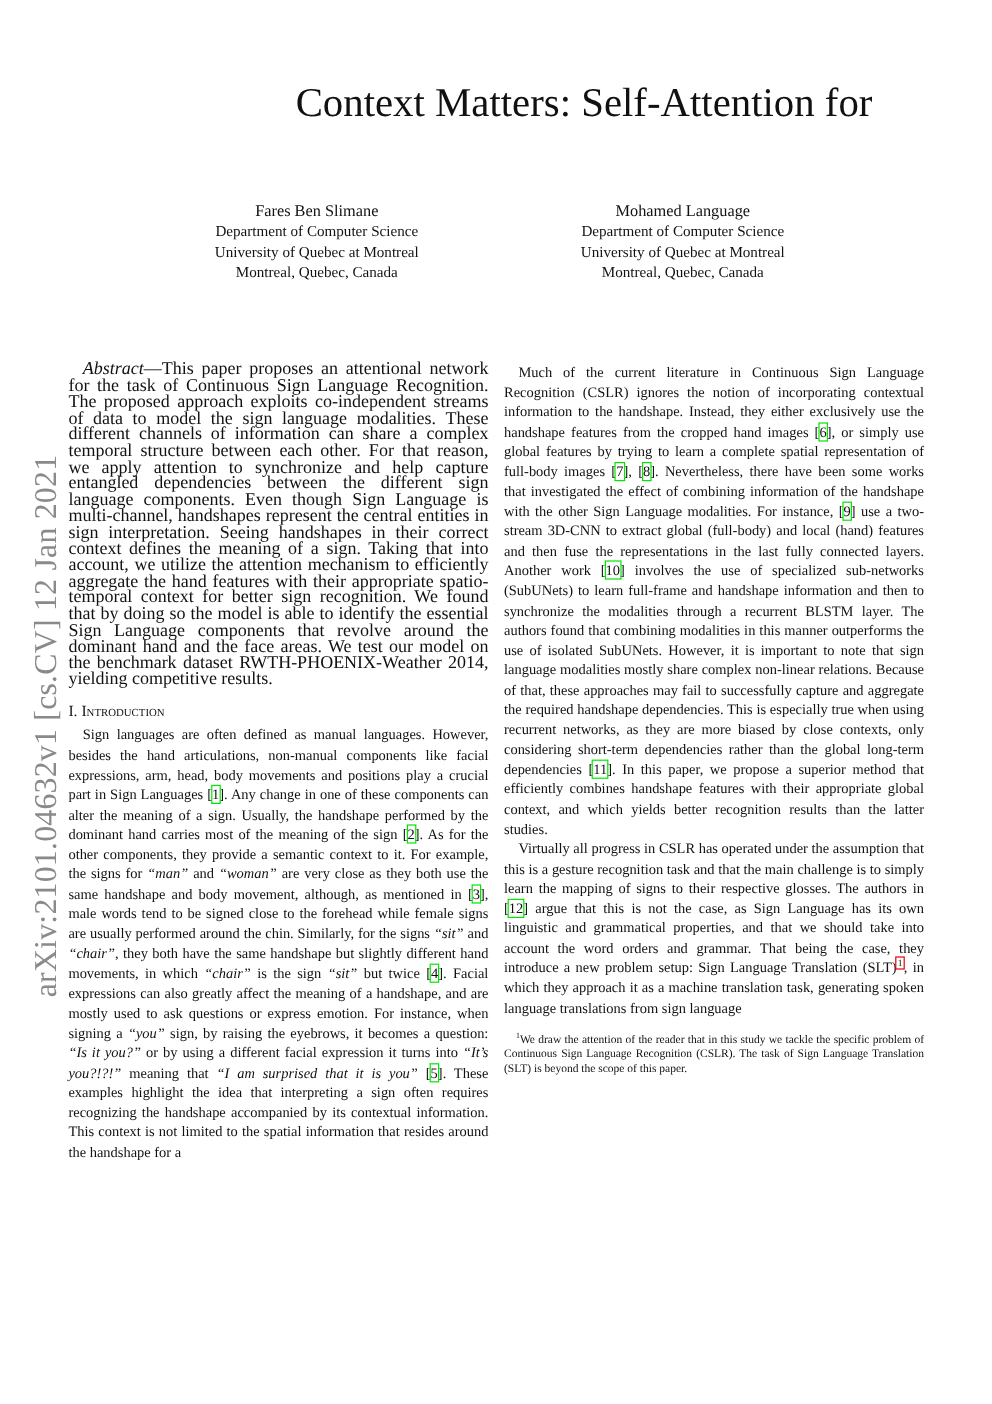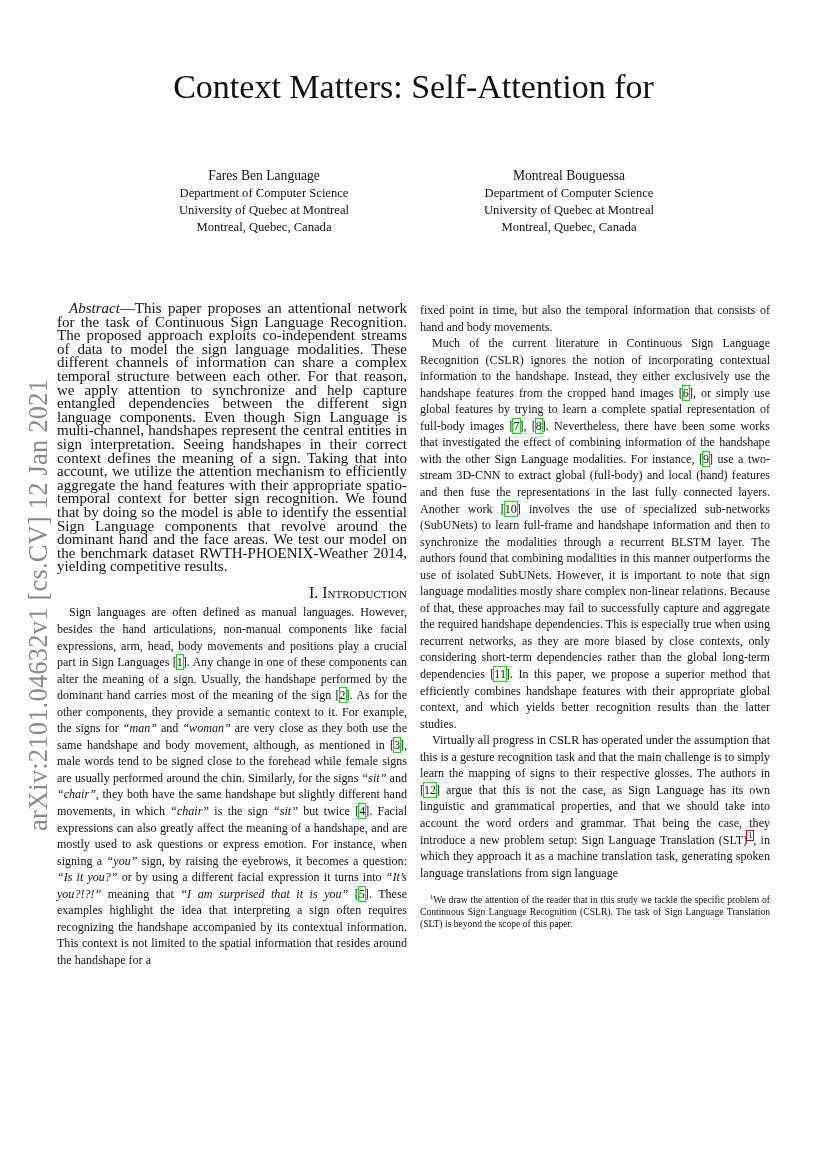--- a/index.html
+++ b/index.html
@@ -4,38 +4,38 @@
 <style>
   html, body { margin: 0; padding: 0; background: #ffffff; }
   body { width: 827px; height: 1170px; position: relative; overflow: hidden;
          font-family: "Liberation Serif", "DejaVu Serif", serif; color: #111; }
 
   .arxiv-stamp { position: absolute; left: 18px; top: 365px; width: 40px; height: 480px; }
   .arxiv-stamp span { position: absolute; left: 50%; top: 50%; white-space: nowrap;
     transform: translate(-50%, -50%) rotate(-90deg); font-size: 26.5px; color: #8a8a8a;
     font-family: "Liberation Serif", serif; letter-spacing: 0.2px; }
 
-  .title { position: absolute; left: 100px; width: 627px; top: 68px; text-align: center;
+  .title { position: absolute; left: 100px; width: 627px; top: 68px; text-align: right;
     font-size: 34px; line-height: 37px; font-weight: normal; margin: 0; }
 
   .author { position: absolute; top: 166px; width: 300px; text-align: center;
     font-size: 12.6px; line-height: 17.2px; }
   .author .name { font-size: 13.6px; line-height: 19px; }
   .author-1 { left: 114px; }
   .author-2 { left: 419px; }
 
   .col { position: absolute; top: 302px; width: 350px; font-size: 12.05px; line-height: 16.55px;
     text-align: justify; hyphens: none; }
   .col-left { left: 57px; }
   .col-right { left: 420px; }
 
   .abstract { font-weight: normal; font-size: 15px; line-height: 13.6px; text-indent: 12px; margin: 0; }
   .abstract .lbl { font-style: italic; }
 
-  .section-heading { text-align: right; margin: 11px 0 3px 0; font-size: 16px; font-family: Liberation Serif, serif; }
+  .section-heading { text-align: left; margin: 11px 0 3px 0; font-size: 13px; font-family: Liberation Serif, serif; }
   .section-heading .sc { font-variant: small-caps; }
 
   p.para { margin: 0; text-indent: 12px; }
   p.para.noindent { text-indent: 0; }
   .cite { outline: 1px solid #00e600; outline-offset: 0px; color: #111; }
   .fnref { outline: 1px solid #e60000; font-size: 8px; vertical-align: super; line-height: 0; padding: 0 1px; }
   i { }
 
   .footnote { margin-top: 10px; font-size: 9.6px; line-height: 12px; text-indent: 10px; text-align: justify; }
   .footnote sup { font-size: 6.5px; }
@@ -45,45 +45,44 @@
 
 <div class="arxiv-stamp">
   <span>arXiv:2101.04632v1  [cs.CV]  12 Jan 2021</span>
 </div>
 
 <h1 class="title">
   <span>Context Matters: Self-Attention for</span><br>
 </h1>
 
 <div class="author author-1">
-  <div class="name">Fares Ben Language</div>
+  <div class="name">Fares Ben Slimane</div>
   <div>Department of Computer Science</div>
   <div>University of Quebec at Montreal</div>
   <div>Montreal, Quebec, Canada</div>
 </div>
 
 <div class="author author-2">
-  <div class="name">Montreal Bouguessa</div>
+  <div class="name">Mohamed Language</div>
   <div>Department of Computer Science</div>
   <div>University of Quebec at Montreal</div>
   <div>Montreal, Quebec, Canada</div>
 </div>
 
 <div class="col col-left">
   <p class="abstract"><span class="lbl">Abstract</span><span>—</span><span>This paper proposes an attentional network for the task of Continuous Sign Language Recognition. The proposed approach exploits co-independent streams of data to model the sign language modalities. These different channels of information can share a complex temporal structure between each other. For that reason, we apply attention to synchronize and help capture entangled dependencies between the different sign language components. Even though Sign Language is multi-channel, handshapes represent the central entities in sign interpretation. Seeing handshapes in their correct context defines the meaning of a sign. Taking that into account, we utilize the attention mechanism to efficiently aggregate the hand features with their appropriate spatio-temporal context for better sign recognition. We found that by doing so the model is able to identify the essential Sign Language components that revolve around the dominant hand and the face areas. We test our model on the benchmark dataset RWTH-PHOENIX-Weather 2014, yielding competitive results.</span></p>
 
   <div class="section-heading">
     <span>I.</span>
     <span class="sc">Introduction</span>
   </div>
 
   <p class="para"><span>Sign languages are often defined as manual languages. However, besides the hand articulations, non-manual components like facial expressions, arm, head, body movements and positions play a crucial part in Sign Languages </span>[<span class="cite">1</span>]<span>. Any change in one of these components can alter the meaning of a sign. Usually, the handshape performed by the dominant hand carries most of the meaning of the sign </span>[<span class="cite">2</span>]<span>. As for the other components, they provide a semantic context to it. For example, the signs for </span><i>“man”</i><span> and </span><i>“woman”</i><span> are very close as they both use the same handshape and body movement, although, as mentioned in </span>[<span class="cite">3</span>]<span>, male words tend to be signed close to the forehead while female signs are usually performed around the chin. Similarly, for the signs </span><i>“sit”</i><span> and </span><i>“chair”</i><span>, they both have the same handshape but slightly different hand movements, in which </span><i>“chair”</i><span> is the sign </span><i>“sit”</i><span> but twice </span>[<span class="cite">4</span>]<span>. Facial expressions can also greatly affect the meaning of a handshape, and are mostly used to ask questions or express emotion. For instance, when signing a </span><i>“you”</i><span> sign, by raising the eyebrows, it becomes a question: </span><i>“Is it you?”</i><span> or by using a different facial expression it turns into </span><i>“It’s you?!?!”</i><span> meaning that </span><i>“I am surprised that it is you”</i><span> </span>[<span class="cite">5</span>]<span id="p1-tail">. These examples highlight the idea that interpreting a sign often requires recognizing the handshape accompanied by its contextual information. This context is not limited to the spatial information that resides around the handshape for a </span></p>
 </div>
 
 <div class="col col-right">
-  <p class="para noindent"><span id="p1-cont">fixed point in time, but also the temporal information that consists of hand and body movements.</span></p>
 
   <p class="para"><span>Much of the current literature in Continuous Sign Language Recognition (CSLR) ignores the notion of incorporating contextual information to the handshape. Instead, they either exclusively use the handshape features from the cropped hand images </span>[<span class="cite">6</span>]<span>, or simply use global features by trying to learn a complete spatial representation of full-body images </span>[<span class="cite">7</span>]<span>, </span>[<span class="cite">8</span>]<span>. Nevertheless, there have been some works that investigated the effect of combining information of the handshape with the other Sign Language modalities. For instance, </span>[<span class="cite">9</span>]<span> use a two-stream 3D-CNN to extract global (full-body) and local (hand) features and then fuse the representations in the last fully connected layers. Another work </span>[<span class="cite">10</span>]<span> involves the use of specialized sub-networks (SubUNets) to learn full-frame and handshape information and then to synchronize the modalities through a recurrent BLSTM layer. The authors found that combining modalities in this manner outperforms the use of isolated SubUNets. However, it is important to note that sign language modalities mostly share complex non-linear relations. Because of that, these approaches may fail to successfully capture and aggregate the required handshape dependencies. This is especially true when using recurrent networks, as they are more biased by close contexts, only considering short-term dependencies rather than the global long-term dependencies </span>[<span class="cite">11</span>]<span>. In this paper, we propose a superior method that efficiently combines handshape features with their appropriate global context, and which yields better recognition results than the latter studies.</span></p>
 
   <p class="para"><span>Virtually all progress in CSLR has operated under the assumption that this is a gesture recognition task and that the main challenge is to simply learn the mapping of signs to their respective glosses. The authors in </span>[<span class="cite">12</span>]<span> argue that this is not the case, as Sign Language has its own linguistic and grammatical properties, and that we should take into account the word orders and grammar. That being the case, they introduce a new problem setup: Sign Language Translation (SLT)</span><span class="fnref">1</span><span>, in which they approach it as a machine translation task, generating spoken language translations from sign language</span></p>
 
   <div class="footnote"><sup>1</sup><span>We draw the attention of the reader that in this study we tackle the specific problem of Continuous Sign Language Recognition (CSLR). The task of Sign Language Translation (SLT) is beyond the scope of this paper.</span></div>
 </div>
 
 </body></html>

